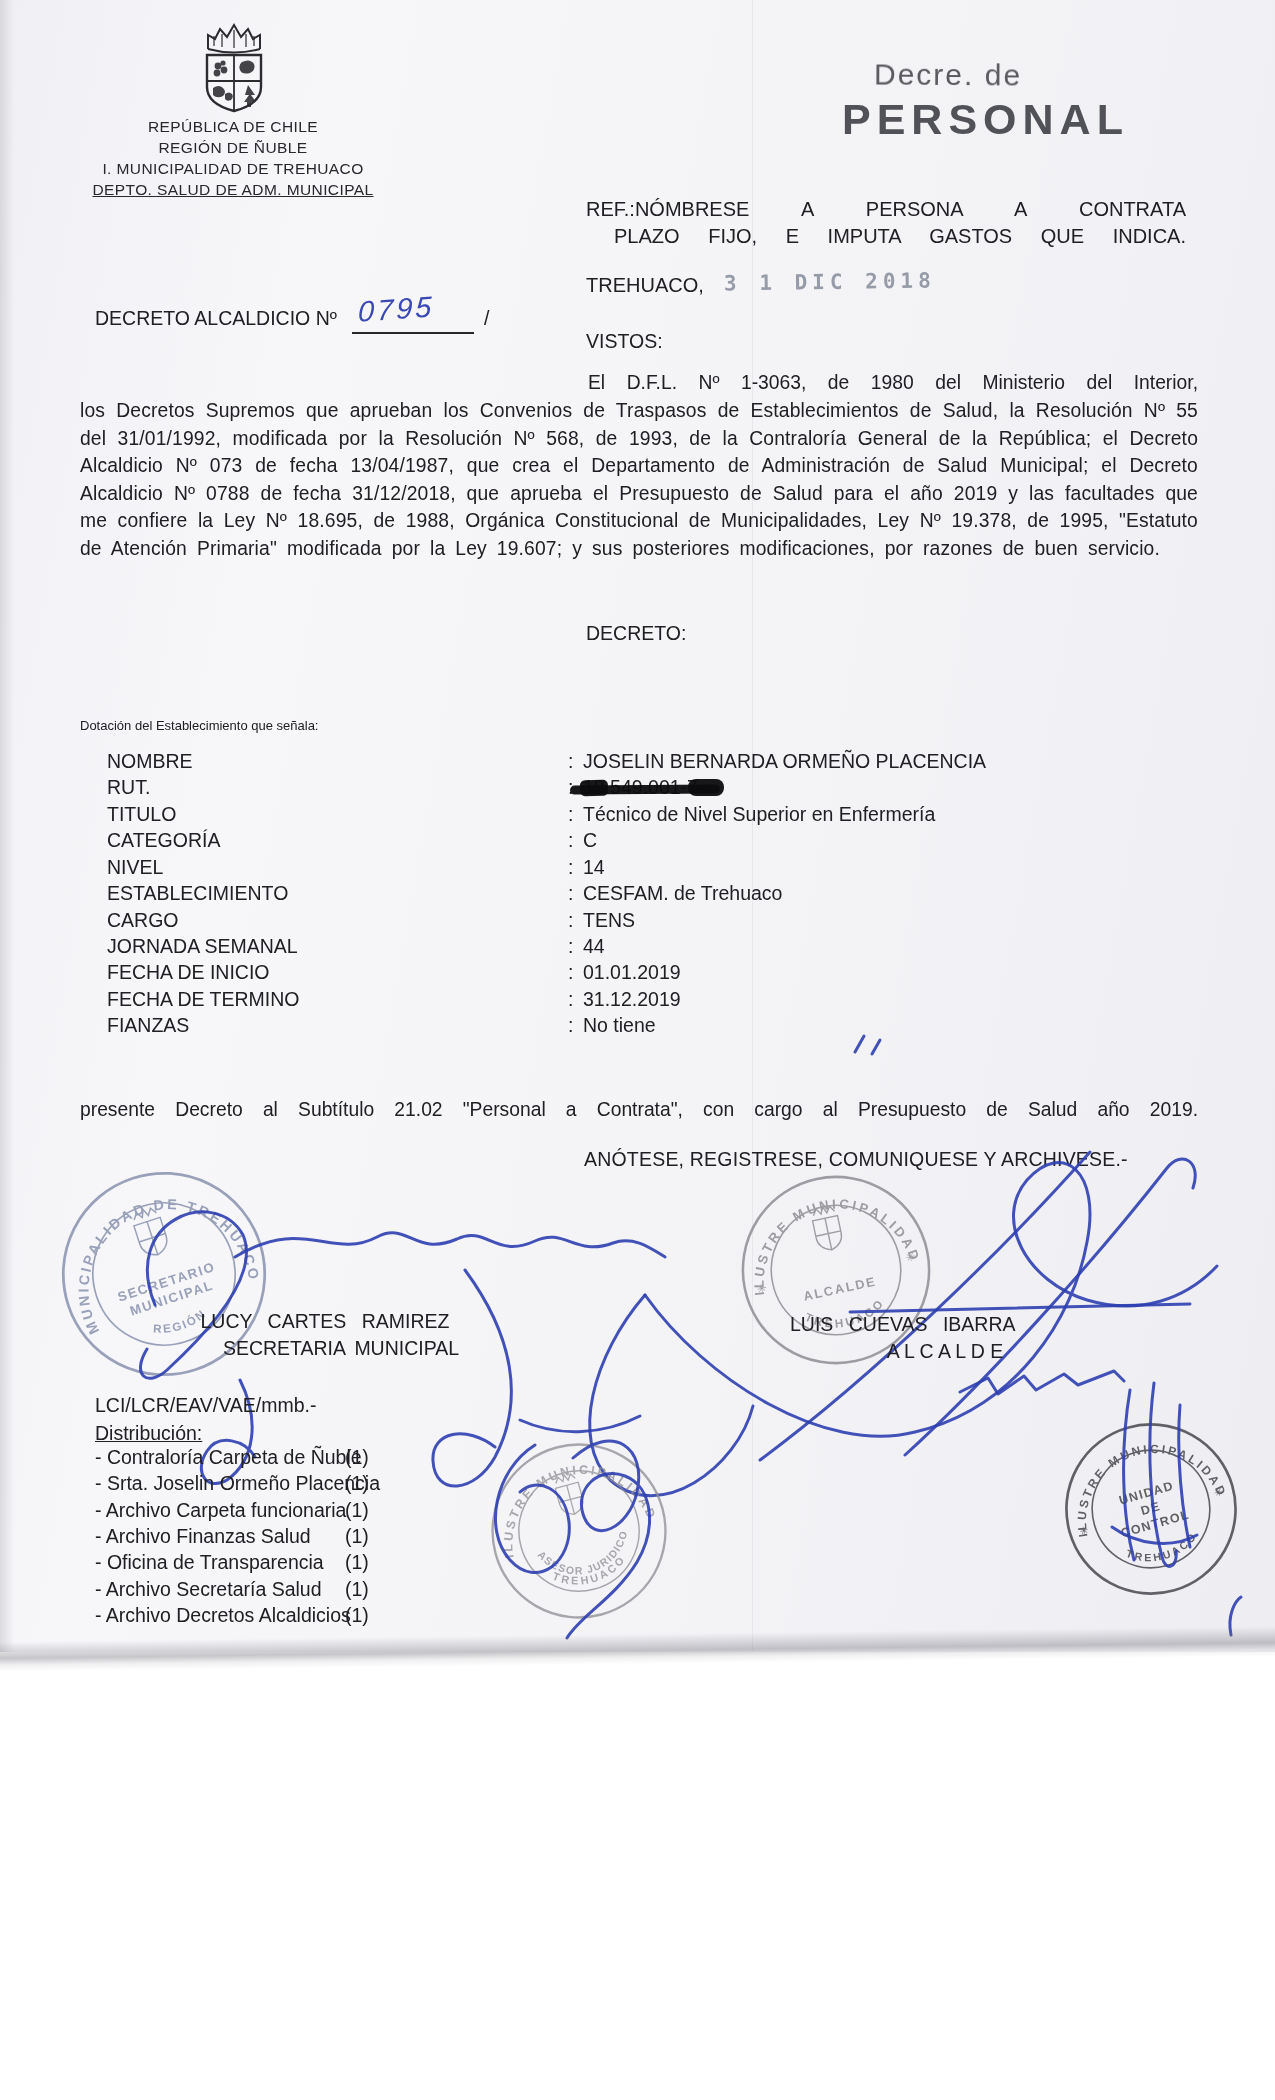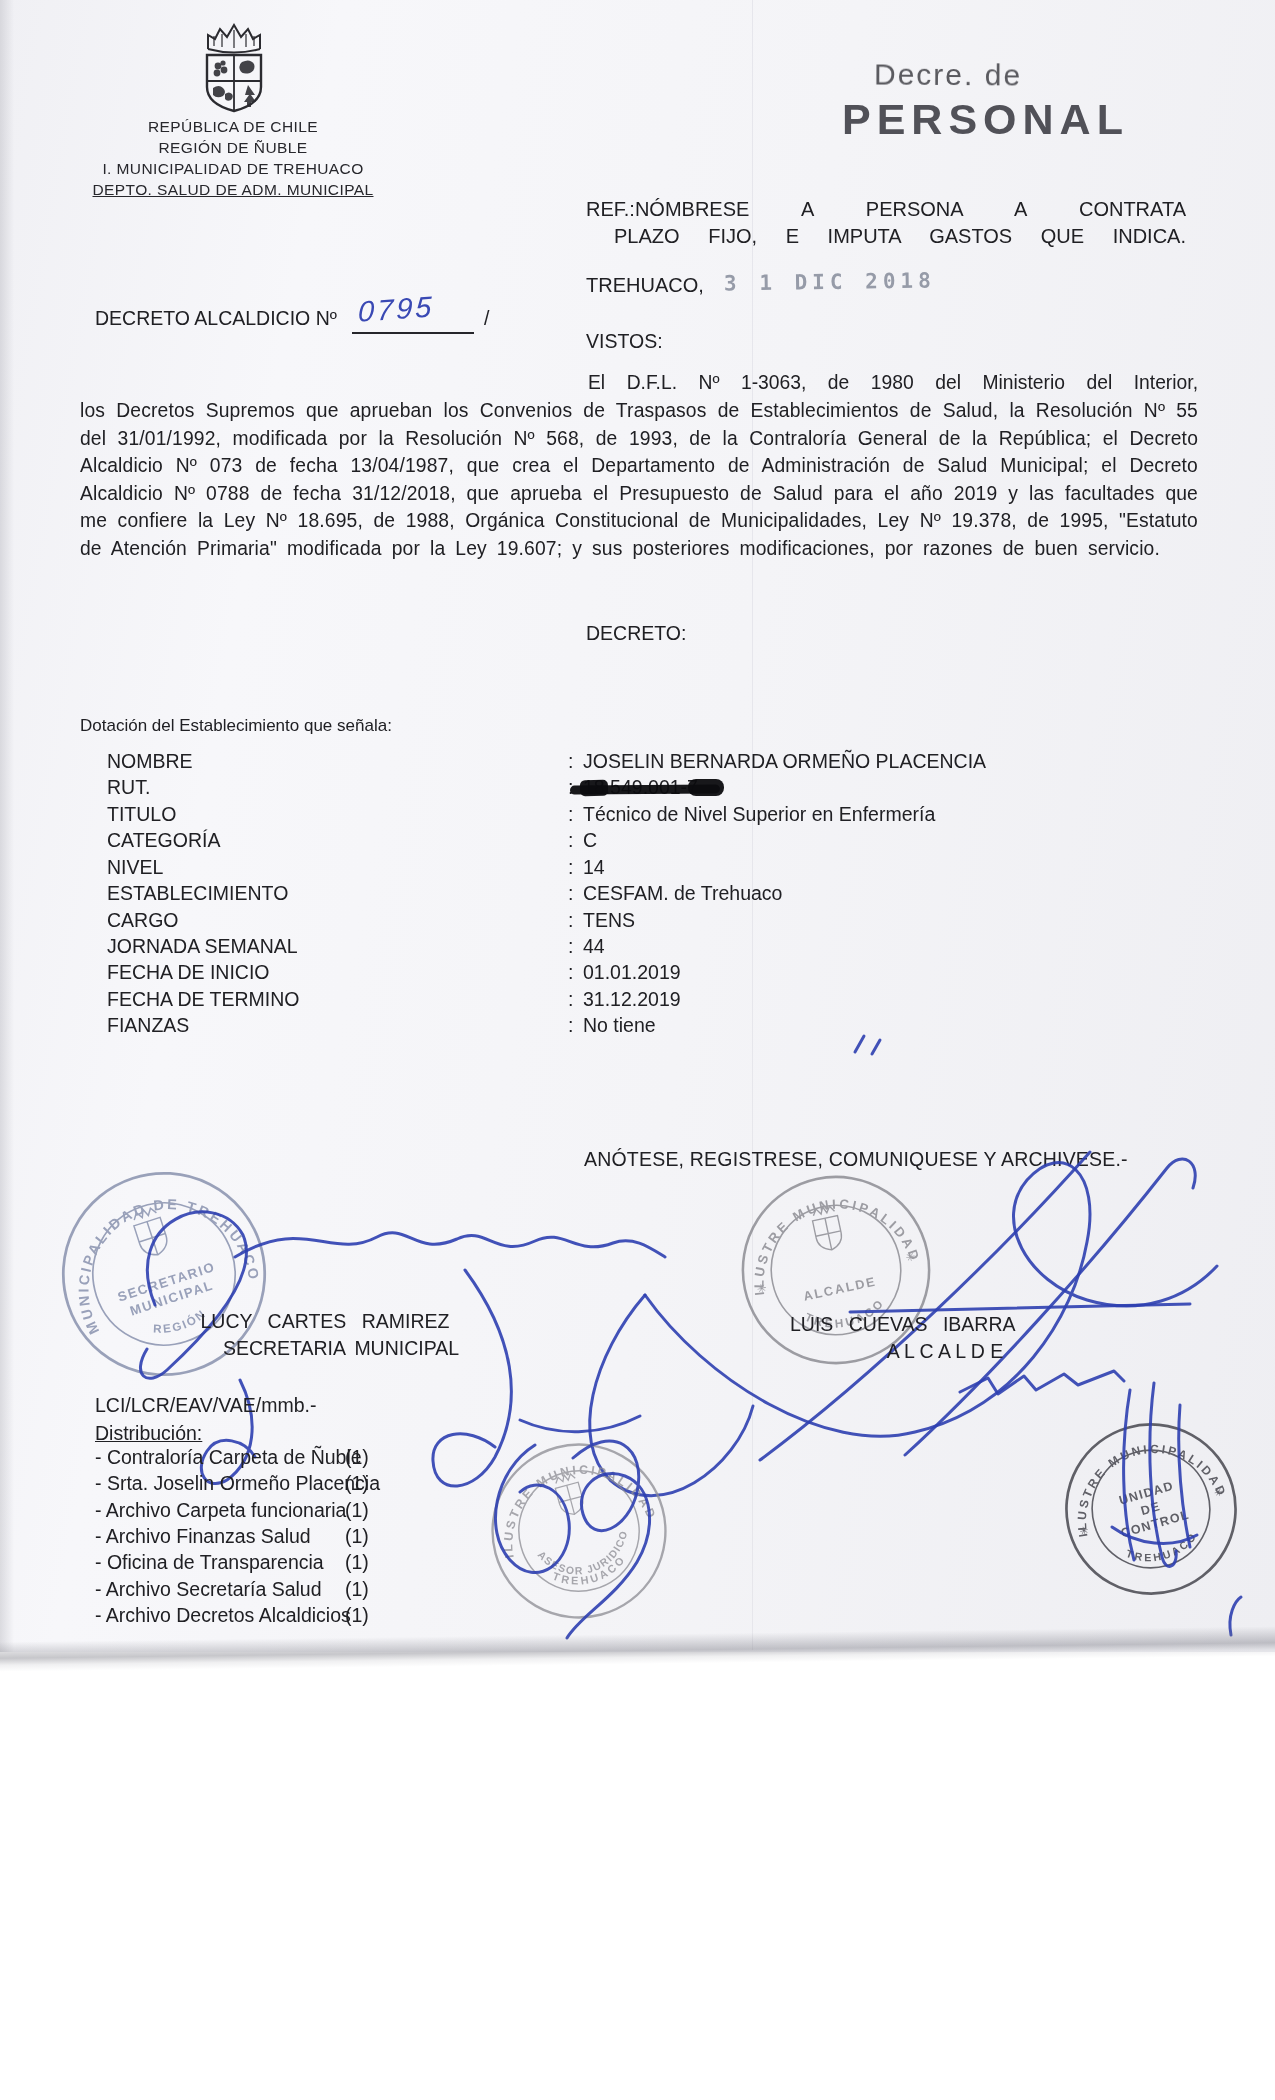--- a/index.html
+++ b/index.html
@@ -80,21 +80,21 @@
   <div class="abs t" style="left:95px;top:305px">DECRETO ALCALDICIO Nº</div>
   <div class="abs hand" style="left:358px;top:293px">0795</div>
   <div class="underline-bar" style="left:352px;top:332px;width:122px"></div>
   <div class="abs t" style="left:484px;top:305px">/</div>
 
   <div class="abs t" style="left:586px;top:328px">VISTOS:</div>
   <div class="abs jline" style="left:80px;top:369px;width:1118px;padding-left:508px">El D.F.L. Nº 1-3063, de 1980 del Ministerio del Interior,</div>
   <div class="abs body-p" style="left:80px;top:397px;width:1118px">los Decretos Supremos que aprueban los Convenios de Traspasos de Establecimientos de Salud, la Resolución Nº 55 del 31/01/1992, modificada por la Resolución Nº 568, de 1993, de la Contraloría General de la República; el Decreto Alcaldicio Nº 073 de fecha 13/04/1987, que crea el Departamento de Administración de Salud Municipal; el Decreto Alcaldicio Nº 0788 de fecha 31/12/2018, que aprueba el Presupuesto de Salud para el año 2019 y las facultades que me confiere la Ley Nº 18.695, de 1988, Orgánica Constitucional de Municipalidades, Ley Nº 19.378, de 1995, "Estatuto de Atención Primaria" modificada por la Ley 19.607; y sus posteriores modificaciones, por razones de buen servicio.</div>
 
   <div class="abs t" style="left:586px;top:620px">DECRETO:</div>
-  <div class="abs t" style="left:80px;top:712px;font-size:17px">Dotación del Establecimiento que señala:</div>
+  <div class="abs t" style="left:80px;top:712px;font-size:13px">Dotación del Establecimiento que señala:</div>
 
   <div class="frow" style="top:750px">
     <span class="flabel">NOMBRE</span>
     <span class="fcolon">:</span>
     <span class="fvalue">JOSELIN BERNARDA ORMEÑO PLACENCIA</span>
   </div>
   <div class="frow" style="top:776px">
     <span class="flabel">RUT.</span>
     <span class="fcolon">:</span>
     <span class="fvalue">18.549.001-7</span>
@@ -142,20 +142,21 @@
   <div class="frow" style="top:1014px">
     <span class="flabel">FIANZAS</span>
     <span class="fcolon">:</span>
     <span class="fvalue">No tiene</span>
   </div>
 
   <div class="redact" style="left:580px;top:780px;width:28px;height:16px;transform:rotate(-1deg)"></div>
   <div class="redact" style="left:570px;top:785px;width:150px;height:9px;transform:rotate(-.5deg)"></div>
   <div class="redact" style="left:688px;top:779px;width:36px;height:17px;border-radius:8px"></div>
 
+  <div class="abs jline" style="left:80px;top:1096px;width:1118px">presente Decreto al Subtítulo 21.02 "Personal a Contrata", con cargo al Presupuesto de Salud año 2019.</div>
 
   <div class="abs t" style="left:584px;top:1146px;letter-spacing:.2px">ANÓTESE, REGISTRESE, COMUNIQUESE Y ARCHIVESE.-</div>
 
   <svg class="abs" style="left:58px;top:1168px;transform:rotate(-18deg);opacity:.78" width="212" height="212" viewBox="0 0 200 200">
     <g fill="none" stroke="#7f89a8">
       <circle cx="100" cy="100" r="95" stroke-width="2.6"></circle>
       <circle cx="100" cy="100" r="67" stroke-width="1.6"></circle>
     </g>
     <path id="arcT1" d="M28,140 A76,76 0 1 1 172,140" fill="none"></path>
     <text font-size="13.5" font-weight="bold" letter-spacing="2.5" fill="#7f89a8" text-anchor="middle">

